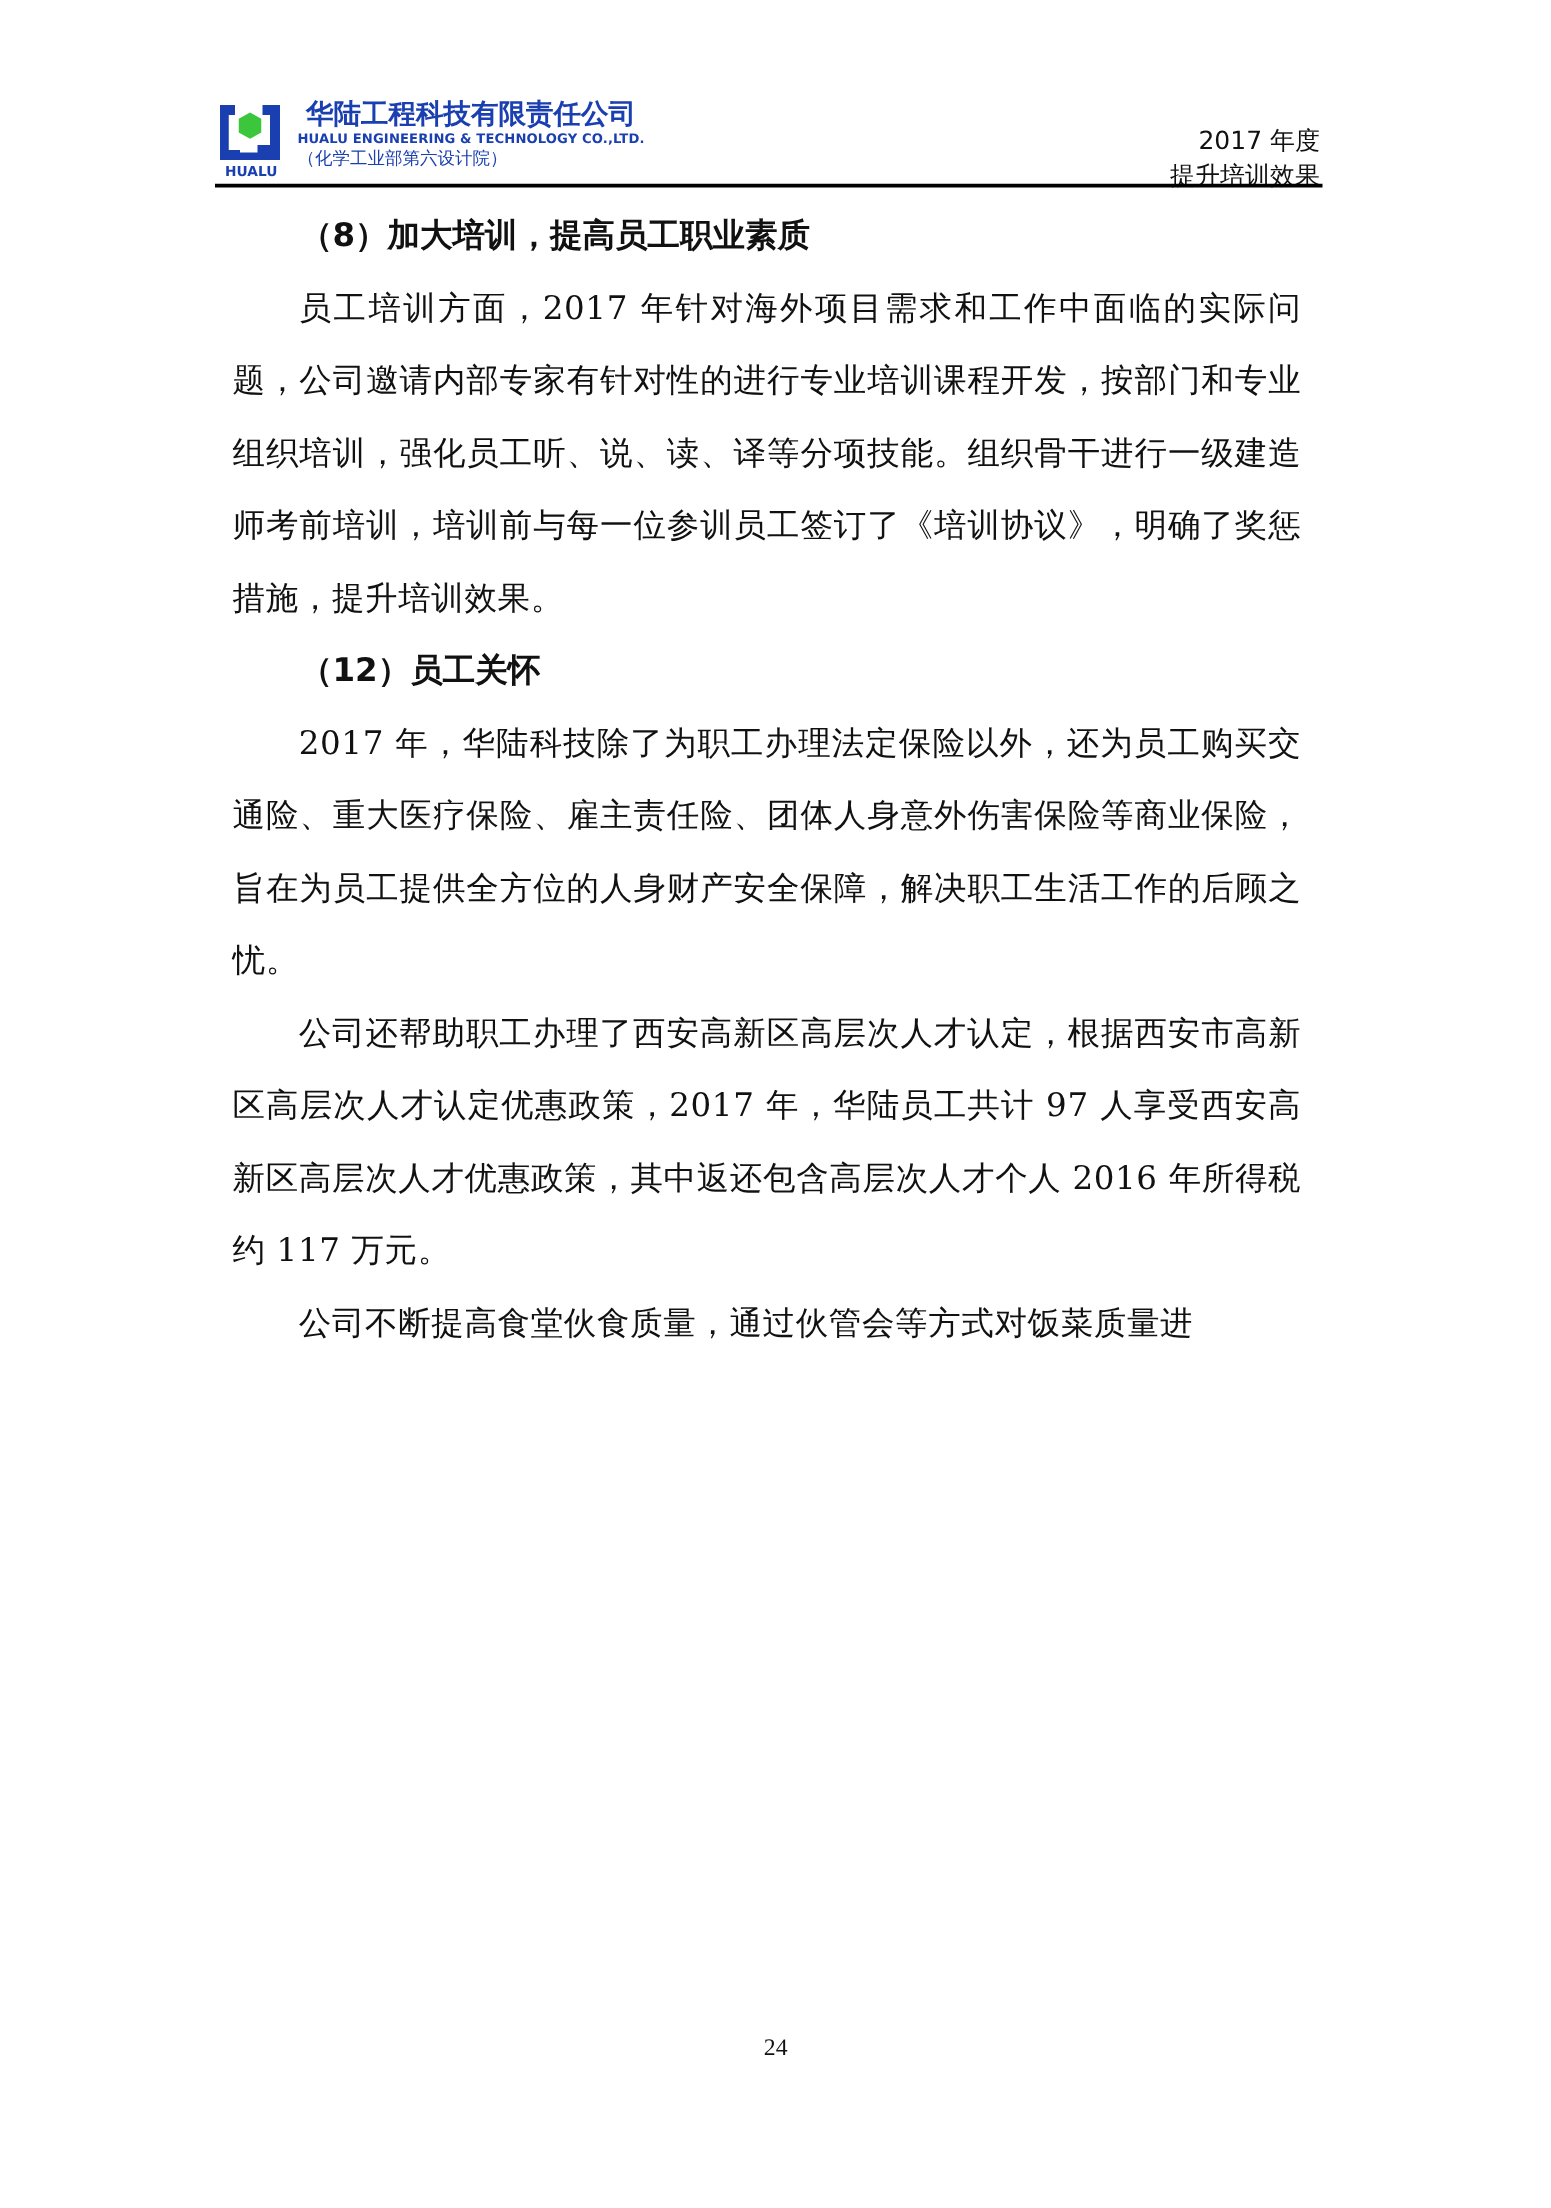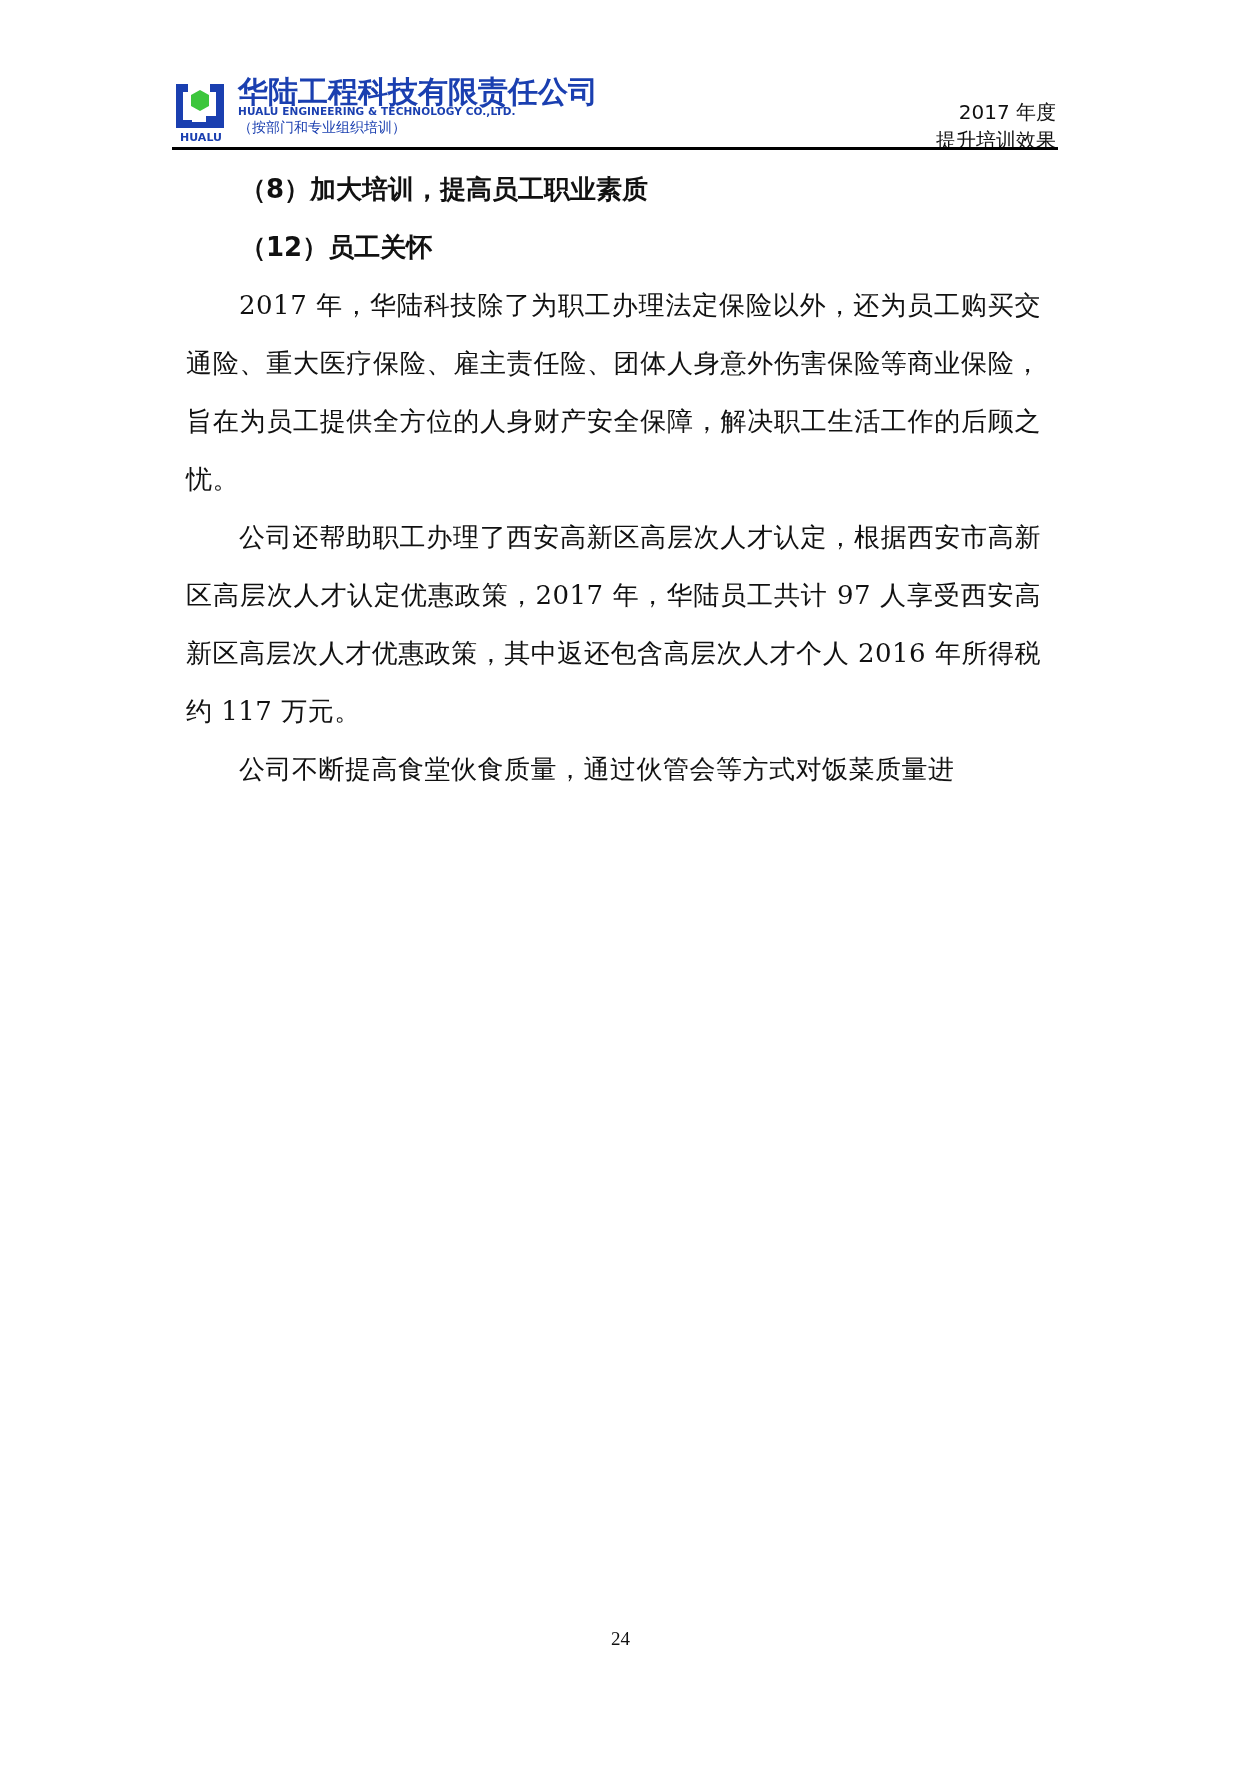--- a/index.html
+++ b/index.html
@@ -30,21 +30,21 @@
       height: 64px;
       text-align: right;
     }
     .company-block {
       position: absolute;
       left: 66px;
       top: 2px;
       font-family: "DejaVu Sans", "Liberation Sans", sans-serif;
     }
     .company-cn {
-      font-size: 30px;
+      font-size: 22px;
       font-weight: bold;
       color: #1a3fb0;
       letter-spacing: 0px;
       line-height: 24px;
       text-align: center;
     }
     .company-en {
       font-size: 10.5px;
       font-weight: bold;
       color: #1a3fb0;
@@ -126,34 +126,35 @@
 
       <polygon points="28,10 37,15 37,26 28,31 19,26 19,15" fill="#3cc63c"></polygon>
 
       <text x="29" y="61" text-anchor="middle" font-family="DejaVu Sans, sans-serif" font-weight="bold" font-size="11" fill="#1a3fb0">HUALU</text>
     </svg>
   </div>
 
   <div class="company-block">
     <div class="company-cn">华陆工程科技有限责任公司</div>
     <div class="company-en">HUALU ENGINEERING &amp; TECHNOLOGY CO.,LTD.</div>
-    <div class="company-sub">（按部门和专业组织培训）</div>
+    <div class="company-sub">（化学工业部第六设计院）</div>
   </div>
 
   <div class="report-title">
     <div>2017 年度</div>
     <div>提升培训效果</div>
   </div>
 
   <div class="header-rule"></div>
 </div>
 
 <div class="content">
   <section>
     <h2 class="heading">（8）加大培训，提高员工职业素质</h2>
+    <p class="para">员工培训方面，2017 年针对海外项目需求和工作中面临的实际问题，公司邀请内部专家有针对性的进行专业培训课程开发，按部门和专业组织培训，强化员工听、说、读、译等分项技能。组织骨干进行一级建造师考前培训，培训前与每一位参训员工签订了《培训协议》，明确了奖惩措施，提升培训效果。</p>
   </section>
 
 
   <section>
     <h2 class="heading">（12）员工关怀</h2>
     <p class="para">2017 年，华陆科技除了为职工办理法定保险以外，还为员工购买交通险、重大医疗保险、雇主责任险、团体人身意外伤害保险等商业保险，旨在为员工提供全方位的人身财产安全保障，解决职工生活工作的后顾之忧。</p>
     <p class="para">公司还帮助职工办理了西安高新区高层次人才认定，根据西安市高新区高层次人才认定优惠政策，2017 年，华陆员工共计 97 人享受西安高新区高层次人才优惠政策，其中返还包含高层次人才个人 2016 年所得税约 117 万元。</p>
     <p class="para">公司不断提高食堂伙食质量，通过伙管会等方式对饭菜质量进</p>
   </section>
 </div>

